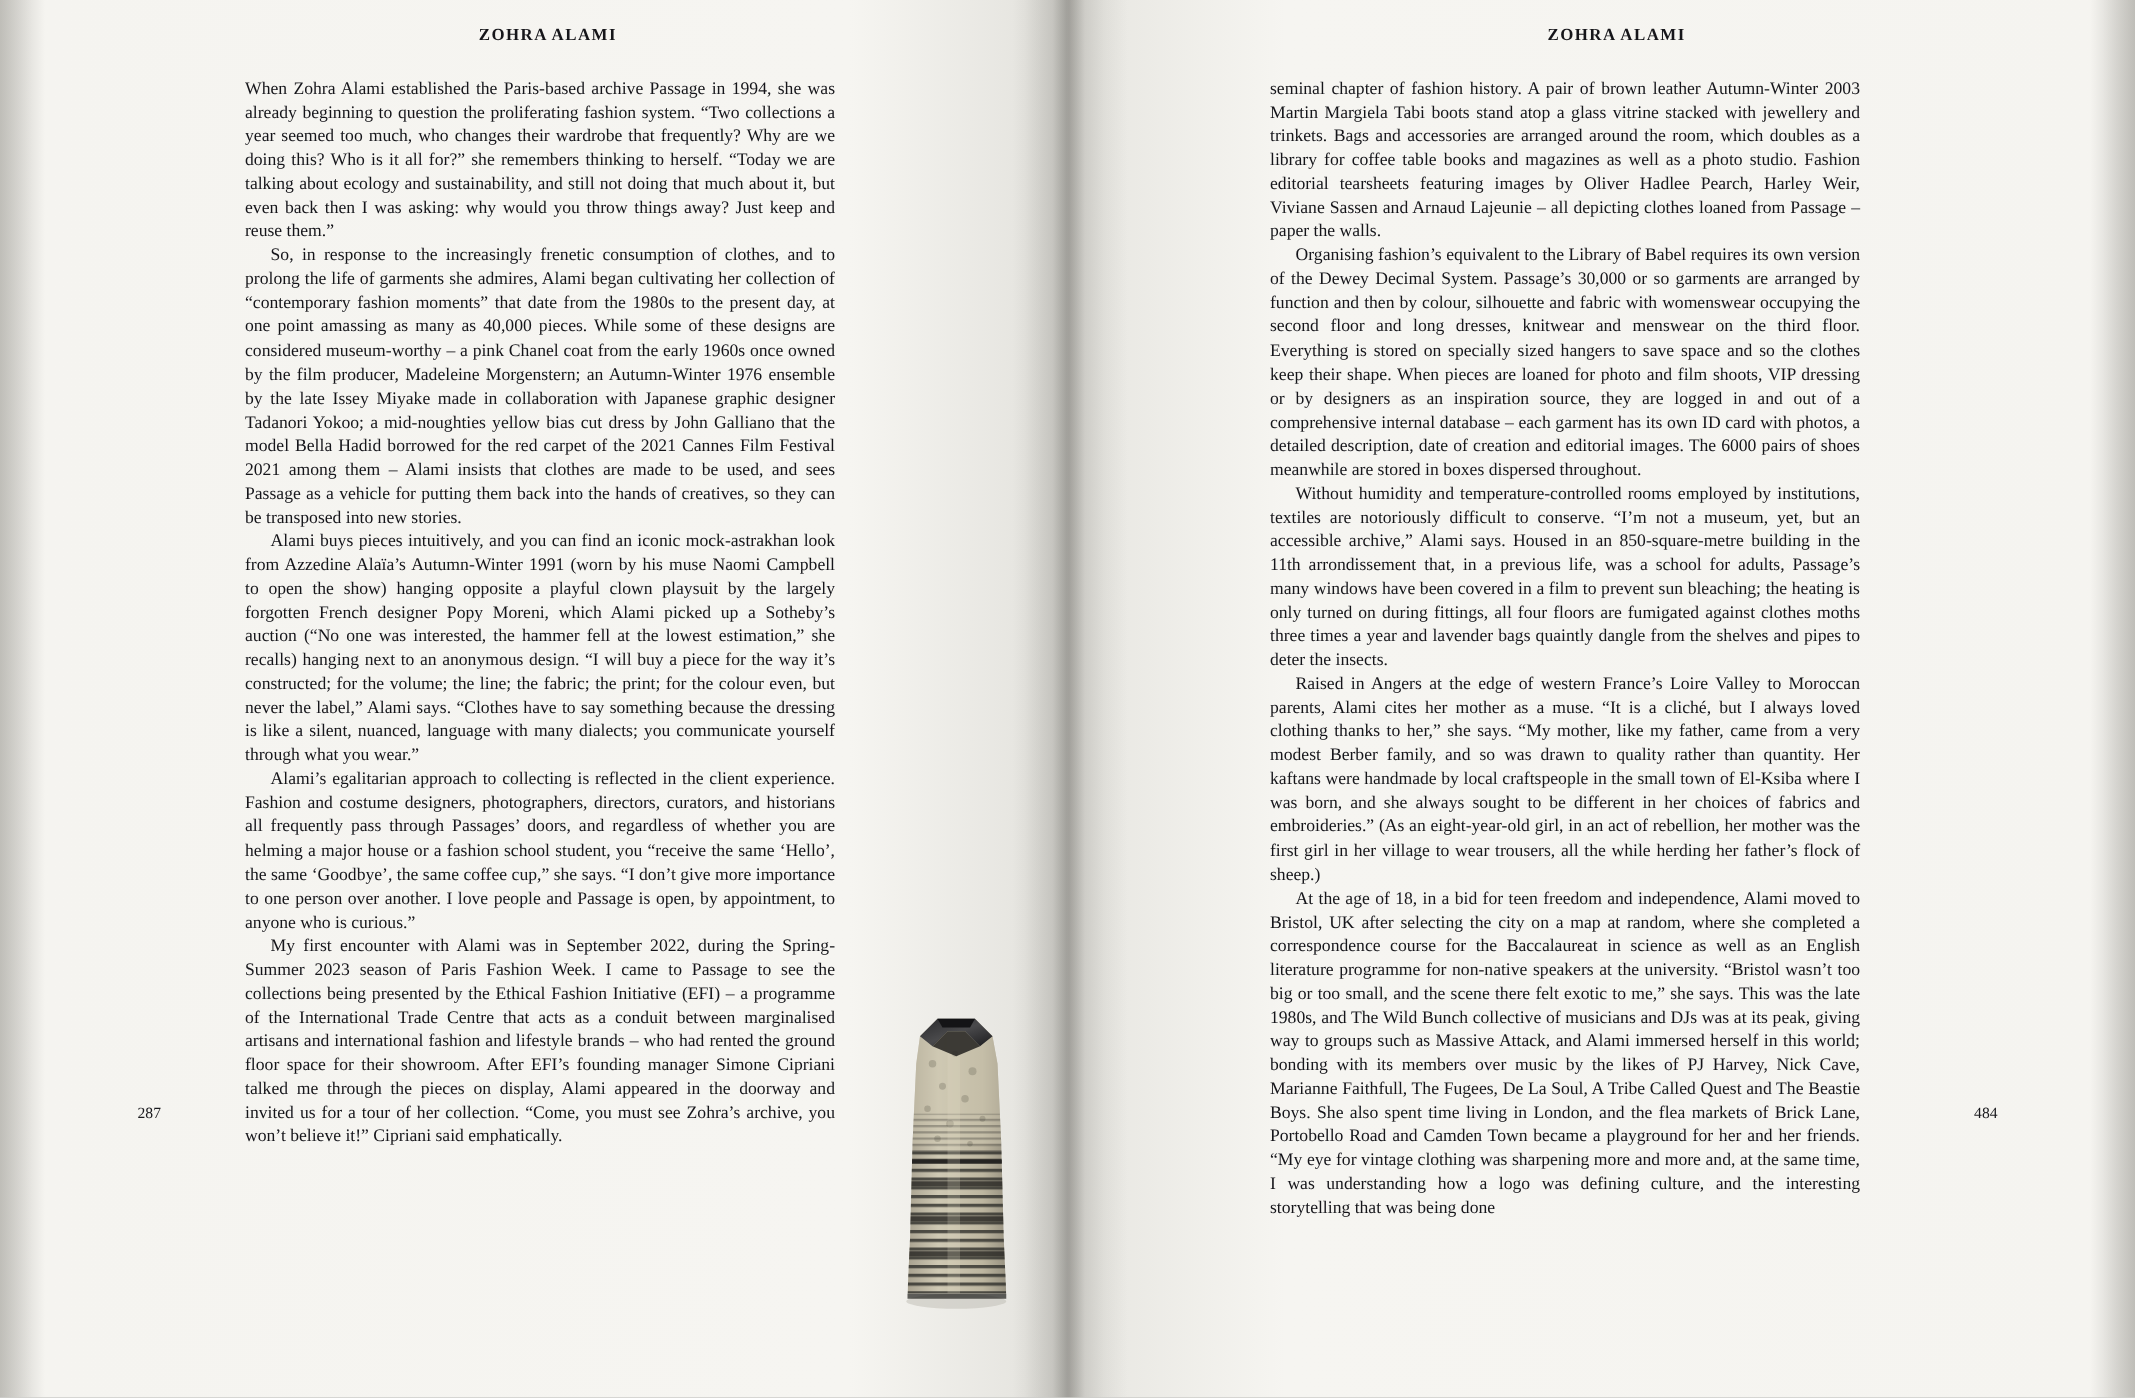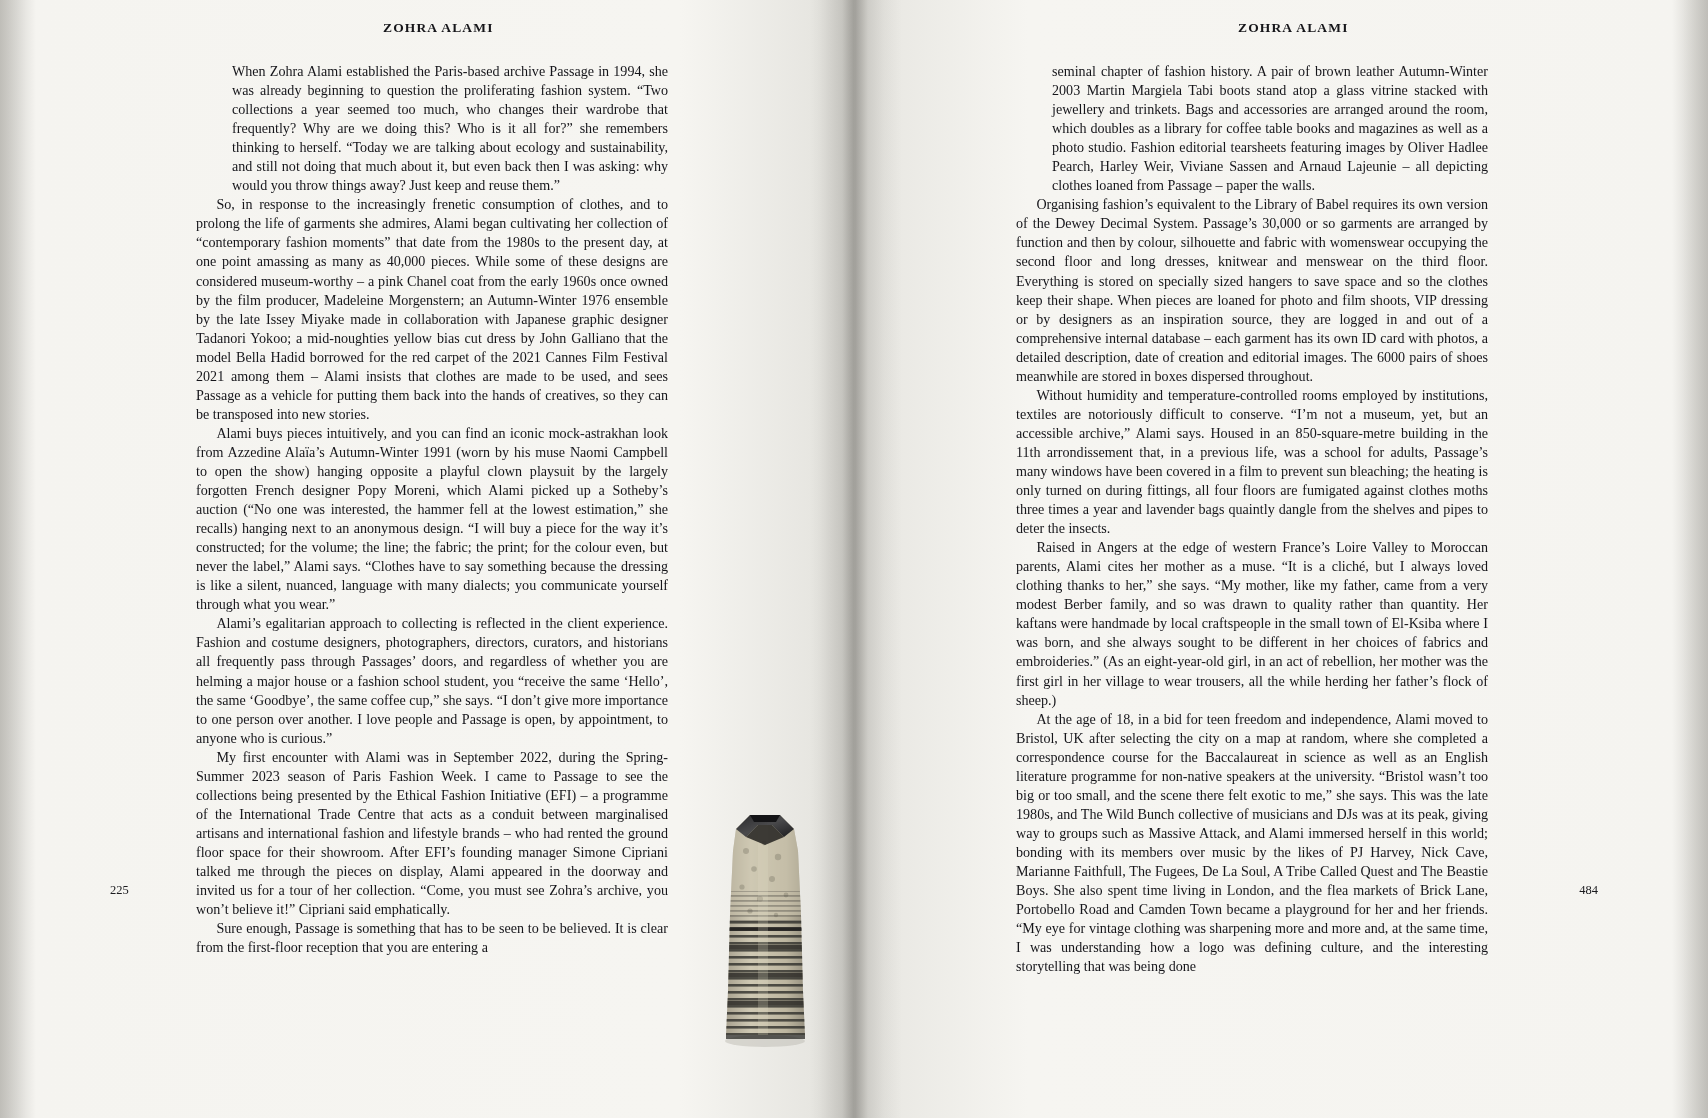--- a/index.html
+++ b/index.html
@@ -87,21 +87,21 @@
     -webkit-hyphens: auto;
     hyphens: auto;
   }
   .col-left { left: 196px; }
   .col-right { left: 1016px; }
 
   .col p {
     margin: 0;
     text-indent: 1.45em;
   }
-  .col p.first { text-indent: 0; margin-left: 36px; }
+  .col p.first { text-indent: 0; }
 
   
   .folio {
     position: absolute;
     bottom: 36px;
     font-size: 12.5px;
     color: #1a1a1e;
     font-family: "Liberation Serif", serif;
   }
   .folio-left { left: 110px; }
@@ -131,21 +131,20 @@
   <div class="running-head running-head-left">ZOHRA ALAMI</div>
 
   <div class="running-head running-head-right">ZOHRA ALAMI</div>
 
   <div class="col col-left">
     <p class="first">When Zohra Alami established the Paris-based archive Passage in 1994, she was already beginning to question the proliferating fashion system. “Two collections a year seemed too much, who changes their wardrobe that frequently? Why are we doing this? Who is it all for?” she remembers thinking to herself. “Today we are talking about ecology and sustainability, and still not doing that much about it, but even back then I was asking: why would you throw things away? Just keep and reuse them.”</p>
     <p>So, in response to the increasingly frenetic consumption of clothes, and to prolong the life of garments she admires, Alami began cultivating her collection of “contemporary fashion moments” that date from the 1980s to the present day, at one point amassing as many as 40,000 pieces. While some of these designs are considered museum-worthy – a pink Chanel coat from the early 1960s once owned by the film producer, Madeleine Morgenstern; an Autumn-Winter 1976 ensemble by the late Issey Miyake made in collaboration with Japanese graphic designer Tadanori Yokoo; a mid-noughties yellow bias cut dress by John Galliano that the model Bella Hadid borrowed for the red carpet of the 2021 Cannes Film Festival 2021 among them – Alami insists that clothes are made to be used, and sees Passage as a vehicle for putting them back into the hands of creatives, so they can be transposed into new stories.</p>
     <p>Alami buys pieces intuitively, and you can find an iconic mock-astrakhan look from Azzedine Alaïa’s Autumn-Winter 1991 (worn by his muse Naomi Campbell to open the show) hanging opposite a playful clown playsuit by the largely forgotten French designer Popy Moreni, which Alami picked up a Sotheby’s auction (“No one was interested, the hammer fell at the lowest estimation,” she recalls) hanging next to an anonymous design. “I will buy a piece for the way it’s constructed; for the volume; the line; the fabric; the print; for the colour even, but never the label,” Alami says. “Clothes have to say something because the dressing is like a silent, nuanced, language with many dialects; you communicate yourself through what you wear.”</p>
     <p>Alami’s egalitarian approach to collecting is reflected in the client experience. Fashion and costume designers, photographers, directors, curators, and historians all frequently pass through Passages’ doors, and regardless of whether you are helming a major house or a fashion school student, you “receive the same ‘Hello’, the same ‘Goodbye’, the same coffee cup,” she says. “I don’t give more importance to one person over another. I love people and Passage is open, by appointment, to anyone who is curious.”</p>
     <p>My first encounter with Alami was in September 2022, during the Spring-Summer 2023 season of Paris Fashion Week. I came to Passage to see the collections being presented by the Ethical Fashion Initiative (EFI) – a programme of the International Trade Centre that acts as a conduit between marginalised artisans and international fashion and lifestyle brands – who had rented the ground floor space for their showroom. After EFI’s founding manager Simone Cipriani talked me through the pieces on display, Alami appeared in the doorway and invited us for a tour of her collection. “Come, you must see Zohra’s archive, you won’t believe it!” Cipriani said emphatically.</p>
-    <p>Sure enough, Passage is something that has to be seen to be believed. It is clear from the first-floor reception that you are entering a</p>
   </div>
 
   <div class="col col-right">
     <p class="first">seminal chapter of fashion history. A pair of brown leather Autumn-Winter 2003 Martin Margiela Tabi boots stand atop a glass vitrine stacked with jewellery and trinkets. Bags and accessories are arranged around the room, which doubles as a library for coffee table books and magazines as well as a photo studio. Fashion editorial tearsheets featuring images by Oliver Hadlee Pearch, Harley Weir, Viviane Sassen and Arnaud Lajeunie – all depicting clothes loaned from Passage – paper the walls.</p>
     <p>Organising fashion’s equivalent to the Library of Babel requires its own version of the Dewey Decimal System. Passage’s 30,000 or so garments are arranged by function and then by colour, silhouette and fabric with womenswear occupying the second floor and long dresses, knitwear and menswear on the third floor. Everything is stored on specially sized hangers to save space and so the clothes keep their shape. When pieces are loaned for photo and film shoots, VIP dressing or by designers as an inspiration source, they are logged in and out of a comprehensive internal database – each garment has its own ID card with photos, a detailed description, date of creation and editorial images. The 6000 pairs of shoes meanwhile are stored in boxes dispersed throughout.</p>
     <p>Without humidity and temperature-controlled rooms employed by institutions, textiles are notoriously difficult to conserve. “I’m not a museum, yet, but an accessible archive,” Alami says. Housed in an 850-square-metre building in the 11th arrondissement that, in a previous life, was a school for adults, Passage’s many windows have been covered in a film to prevent sun bleaching; the heating is only turned on during fittings, all four floors are fumigated against clothes moths three times a year and lavender bags quaintly dangle from the shelves and pipes to deter the insects.</p>
     <p>Raised in Angers at the edge of western France’s Loire Valley to Moroccan parents, Alami cites her mother as a muse. “It is a cliché, but I always loved clothing thanks to her,” she says. “My mother, like my father, came from a very modest Berber family, and so was drawn to quality rather than quantity. Her kaftans were handmade by local craftspeople in the small town of El-Ksiba where I was born, and she always sought to be different in her choices of fabrics and embroideries.” (As an eight-year-old girl, in an act of rebellion, her mother was the first girl in her village to wear trousers, all the while herding her father’s flock of sheep.)</p>
     <p>At the age of 18, in a bid for teen freedom and independence, Alami moved to Bristol, UK after selecting the city on a map at random, where she completed a correspondence course for the Baccalaureat in science as well as an English literature programme for non-native speakers at the university. “Bristol wasn’t too big or too small, and the scene there felt exotic to me,” she says. This was the late 1980s, and The Wild Bunch collective of musicians and DJs was at its peak, giving way to groups such as Massive Attack, and Alami immersed herself in this world; bonding with its members over music by the likes of PJ Harvey, Nick Cave, Marianne Faithfull, The Fugees, De La Soul, A Tribe Called Quest and The Beastie Boys. She also spent time living in London, and the flea markets of Brick Lane, Portobello Road and Camden Town became a playground for her and her friends. “My eye for vintage clothing was sharpening more and more and, at the same time, I was understanding how a logo was defining culture, and the interesting storytelling that was being done</p>
   </div>
 
@@ -213,17 +212,17 @@
       </g>
 
       <path d="M30 34 L44 20 L74 20 L88 34 L78 42 L66 30 L52 30 L40 42 Z" fill="url(#shoulderG)"></path>
       <path d="M44 20 L74 20 L70 27 L48 27 Z" fill="#141416"></path>
       <path d="M40 42 L52 30 L66 30 L78 42 L59 50 Z" fill="#22211f" opacity="0.85"></path>
 
       <path d="M20 240 L99 240 L99 244 L20 244 Z" fill="#1d1c1a" opacity="0.7"></path>
     </svg>
   </div>
 
-  <div class="folio folio-left">225</div>
+  <div class="folio folio-left">287</div>
 
   <div class="folio folio-right">484</div>
 
 </div>
 
 </body></html>

